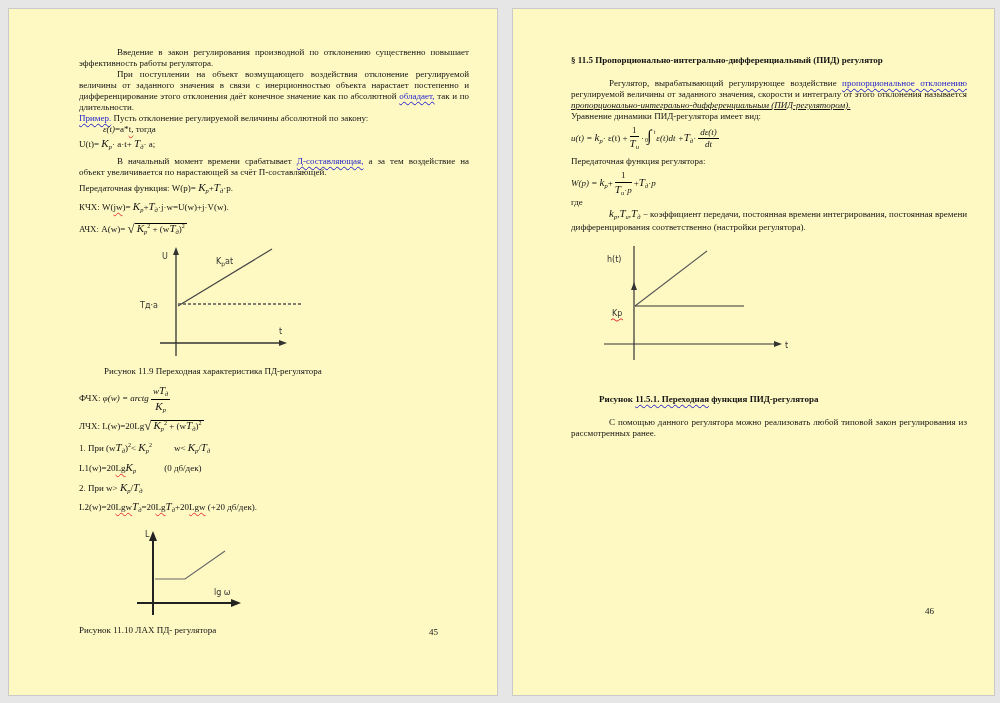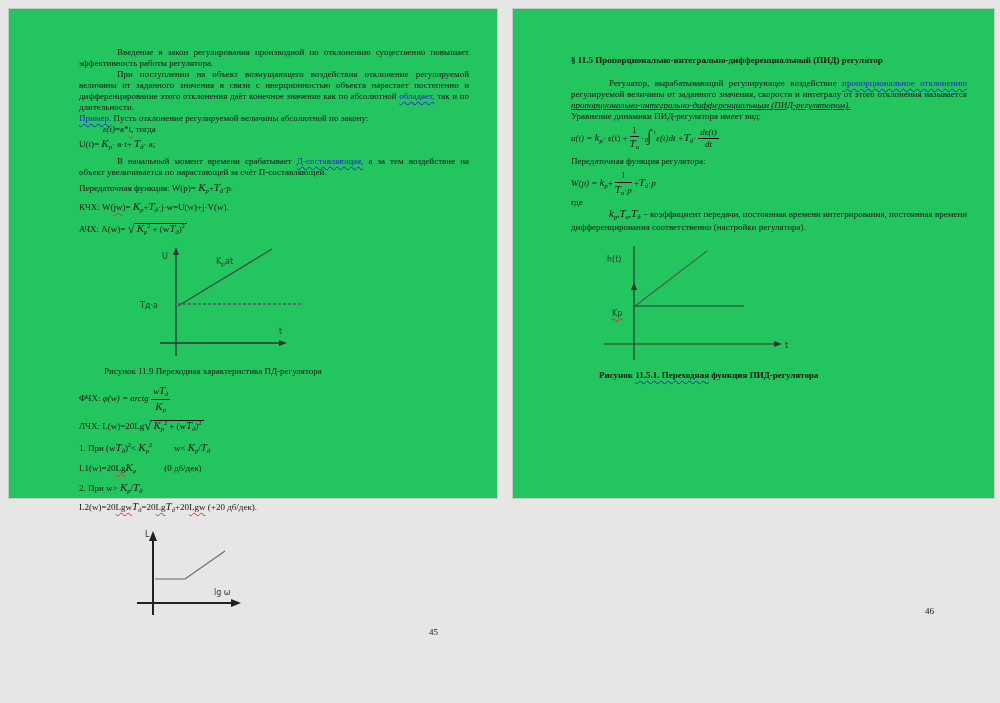--- a/index.html
+++ b/index.html
@@ -2,21 +2,21 @@
 <html><head>
 <meta charset="utf-8">
 <style>
   html,body{margin:0;padding:0;}
   body{
     width:1000px;height:703px;position:relative;
     background:#e6e6e6;
     font-family:"Liberation Serif",serif;color:#141414;
     overflow:hidden;
   }
-  .page{position:absolute;top:8px;height:491px;background:#22c55e;
+  .page{position:absolute;top:8px;height:688px;background:#fef9c3;
         border:1px solid #c9c9c9;box-sizing:border-box;}
   .page-left{left:8px;width:490px;}
   .page-right{left:512px;width:483px;}
   .content{position:absolute;font-size:9px;line-height:11px;}
   .page-left .content{left:70px;top:38px;width:390px;}
   .page-right .content{left:58px;top:46px;width:396px;}
   p.just{margin:0;text-align:justify;text-indent:38px;}
   p.nojust{margin:0;}
   .ind{margin-left:38px;}
   .row{margin:0;white-space:nowrap;}
@@ -108,20 +108,21 @@
     <svg class="fig" width="150" height="92" style="margin:12px 0 0 42px;">
       <line x1="32" y1="10" x2="32" y2="88" stroke="#222" stroke-width="2"></line>
       <polygon points="32,4 28,14 36,14" fill="#222"></polygon>
       <line x1="16" y1="76" x2="114" y2="76" stroke="#222" stroke-width="2"></line>
       <polygon points="120,76 110,72 110,80" fill="#222"></polygon>
       <polyline points="34,52 64,52 104,24" fill="none" stroke="#666" stroke-width="1.1"></polyline>
       <text x="24" y="10">L</text>
       <text x="93" y="68">lg ω</text>
     </svg>
 
+    <p class="caption" style="margin:6px 0 0 0;"><span>Рисунок 11.10 ЛАХ ПД- регулятора</span></p>
 
   </div>
   <div class="pagenum pn-left">45</div>
 </div>
 
 <div class="page page-right">
   <div class="content">
 
     <p class="sec-header"><span>§ 11.5 Пропорционально-интегрально-дифференциальный (ПИД) регулятор</span></p>
 
@@ -145,19 +146,20 @@
       <line x1="15" y1="102" x2="188" y2="102" stroke="#333" stroke-width="1.2"></line>
       <polygon points="193,102 185,99 185,105" fill="#333"></polygon>
       <line x1="46" y1="64" x2="118" y2="9" stroke="#555" stroke-width="1.1"></line>
       <line x1="46" y1="64" x2="155" y2="64" stroke="#333" stroke-width="1.1"></line>
       <text x="18" y="20">h(t)</text>
       <text x="196" y="106">t</text>
       <text x="23" y="74">Kp</text>
       <path d="M22,78 q2,-2.5 4,0 t4,0 t4,0" fill="none" stroke="#e03030" stroke-width="1"></path>
     </svg>
 
-    <p class="caption-b" style="margin-top:0;padding-left:28px;"><span>Рисунок </span><span class="sq-blue">11.5.1. Переходная</span><span> функция ПИД-регулятора</span></p>
+    <p class="caption-b" style="margin-top:24px;padding-left:28px;"><span>Рисунок </span><span class="sq-blue">11.5.1. Переходная</span><span> функция ПИД-регулятора</span></p>
 
+    <p class="just" style="margin-top:12px;"><span>С помощью данного регулятора можно реализовать любой типовой закон регулирования из рассмотренных ранее.</span></p>
 
 
   </div>
   <div class="pagenum pn-right">46</div>
 </div>
 
 </body></html>

